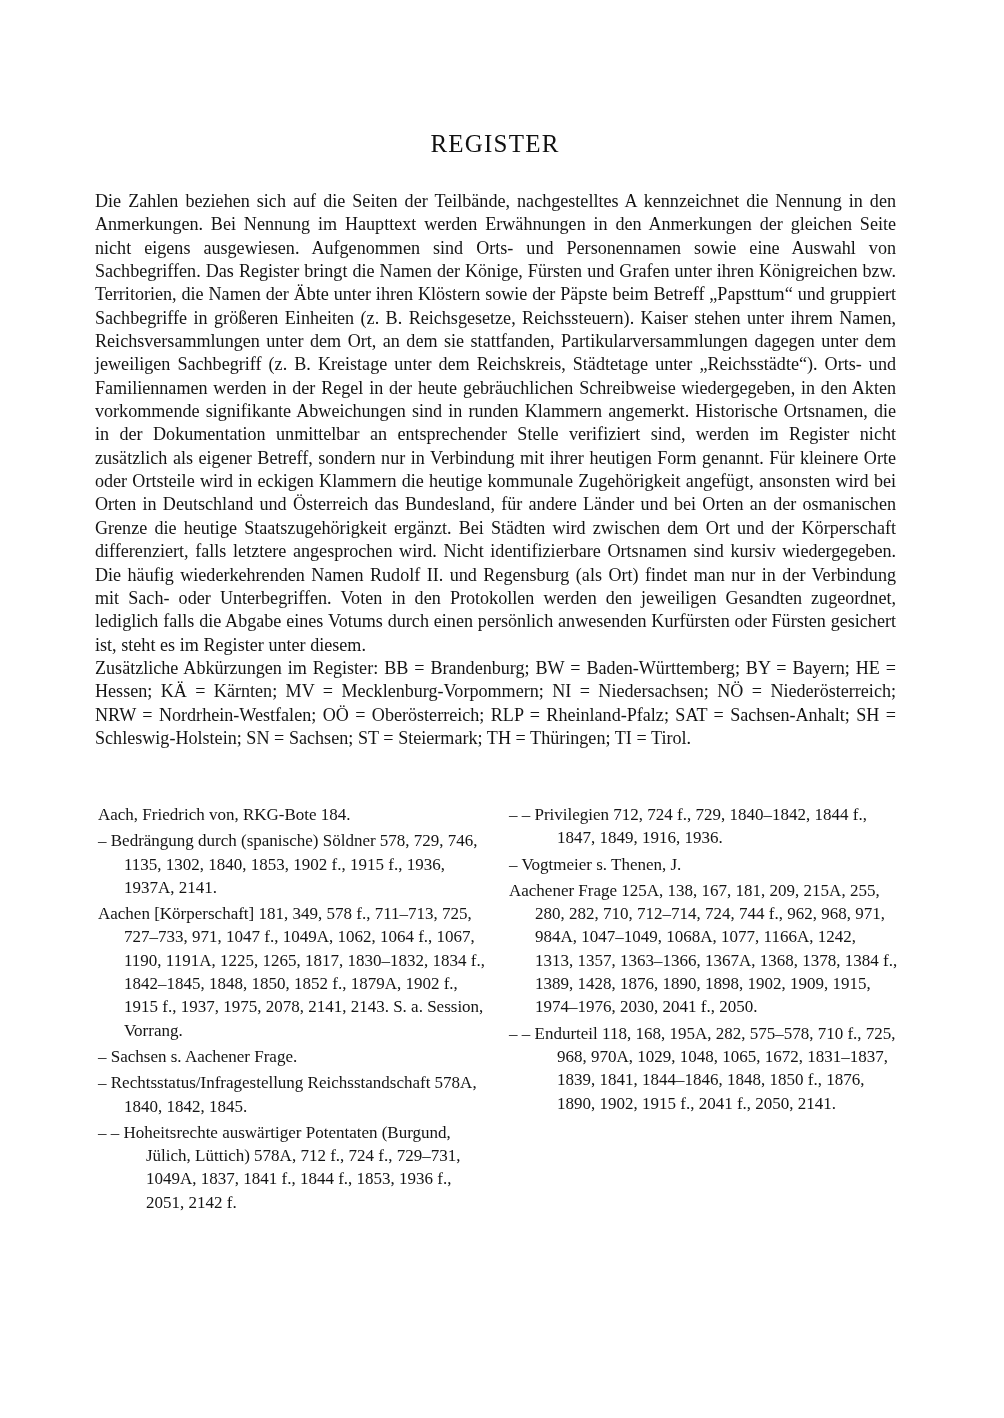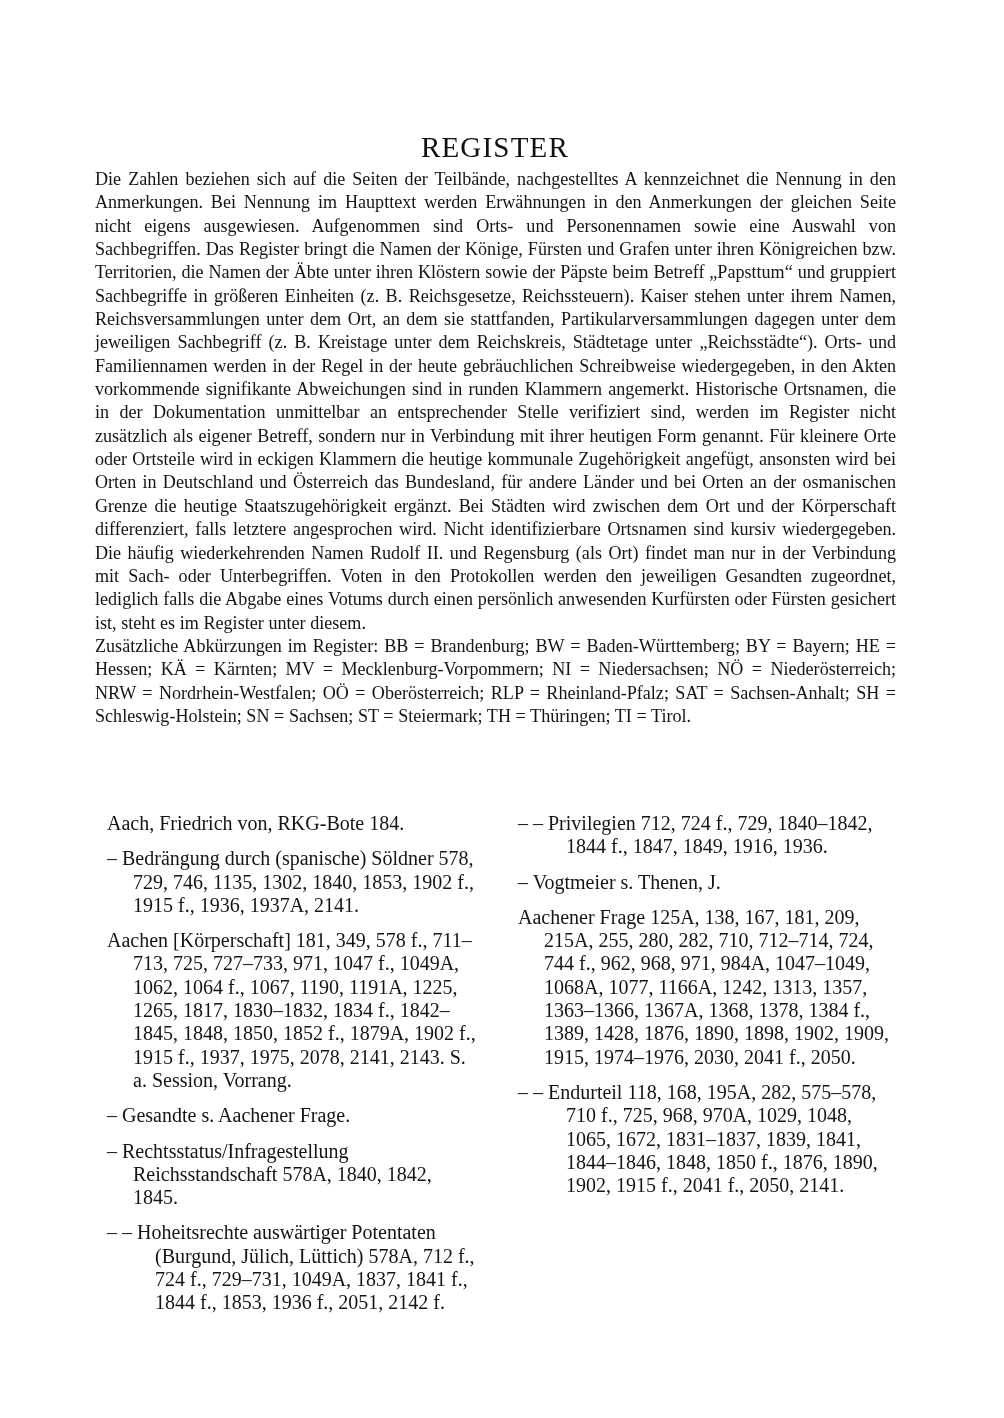--- a/index.html
+++ b/index.html
@@ -25,32 +25,32 @@
     box-sizing: border-box;
   }
 
   
   .page-title {
     position: absolute;
     left: 95px;
     top: 113px;
     width: 800px;
     text-align: center;
-    font-size: 29px;
+    font-size: 25px;
     letter-spacing: 1.2px;
     font-weight: normal;
     color: #111;
     line-height: 1.1;
   }
 
   
   .intro {
     position: absolute;
     left: 95px;
-    top: 168px;
+    top: 190px;
     width: 801px;
   }
   .intro p {
     margin: 0;
     text-align: justify;
     text-justify: inter-word;
     font-size: 18.1px;
     line-height: 23.35px;
     hyphens: manual;
     -webkit-hyphens: manual;
@@ -71,23 +71,23 @@
   }
   .col {
     width: 395px;
     flex: 0 0 395px;
   }
   .col.col-right {
     margin-left: 16px;
   }
 
   .entry {
-    font-size: 20px;
+    font-size: 17px;
     line-height: 23.3px;
-    margin: 12px;
+    margin: 3px;
     padding: 0;
     text-indent: 0;
     white-space: normal;
   }
   
   .lv0 {
     padding-left: 26px;
     text-indent: -26px;
   }
   
@@ -111,21 +111,21 @@
   <div class="intro">
     <p>Die Zahlen beziehen sich auf die Seiten der Teilbände, nachgestelltes A kennzeichnet die Nennung in den Anmerkungen. Bei Nennung im Haupttext werden Erwähnungen in den Anmerkungen der gleichen Seite nicht eigens ausgewiesen. Aufgenommen sind Orts- und Personennamen sowie eine Auswahl von Sachbegriffen. Das Register bringt die Namen der Könige, Fürsten und Grafen unter ihren Königreichen bzw. Territorien, die Namen der Äbte unter ihren Klöstern sowie der Päpste beim Betreff „Papsttum“ und gruppiert Sachbegriffe in größeren Einheiten (z. B. Reichsgesetze, Reichssteuern). Kaiser stehen unter ihrem Namen, Reichsversammlungen unter dem Ort, an dem sie stattfanden, Partikularversammlungen dagegen unter dem jeweiligen Sachbegriff (z. B. Kreistage unter dem Reichskreis, Städtetage unter „Reichsstädte“). Orts- und Familiennamen werden in der Regel in der heute gebräuchlichen Schreibweise wiedergegeben, in den Akten vorkommende signifikante Abweichungen sind in runden Klammern angemerkt. Historische Ortsnamen, die in der Dokumentation unmittelbar an entsprechender Stelle verifiziert sind, werden im Register nicht zusätzlich als eigener Betreff, sondern nur in Verbindung mit ihrer heutigen Form genannt. Für kleinere Orte oder Ortsteile wird in eckigen Klammern die heutige kommunale Zugehörigkeit angefügt, ansonsten wird bei Orten in Deutschland und Österreich das Bundesland, für andere Länder und bei Orten an der osmanischen Grenze die heutige Staatszugehörigkeit ergänzt. Bei Städten wird zwischen dem Ort und der Körperschaft differenziert, falls letztere angesprochen wird. Nicht identifizierbare Ortsnamen sind kursiv wiedergegeben. Die häufig wiederkehrenden Namen Rudolf II. und Regensburg (als Ort) findet man nur in der Verbindung mit Sach- oder Unterbegriffen. Voten in den Protokollen werden den jeweiligen Gesandten zugeordnet, lediglich falls die Abgabe eines Votums durch einen persönlich anwesenden Kurfürsten oder Fürsten gesichert ist, steht es im Register unter diesem.</p>
     <p class="last-line-normal">Zusätzliche Abkürzungen im Register: BB = Brandenburg; BW = Baden-Württemberg; BY = Bayern; HE = Hessen; KÄ = Kärnten; MV = Mecklenburg-Vorpommern; NI = Niedersachsen; NÖ = Niederösterreich; NRW = Nordrhein-Westfalen; OÖ = Oberösterreich; RLP = Rheinland-Pfalz; SAT = Sachsen-Anhalt; SH = Schleswig-Holstein; SN = Sachsen; ST = Steiermark; TH = Thüringen; TI = Tirol.</p>
   </div>
 
   <div class="index-wrap">
     <div class="col col-left">
         <p class="entry lv0">Aach, Friedrich von, RKG-Bote  184.</p>
         <p class="entry lv1">– Bedrängung durch (spanische) Söldner 578, 729, 746, 1135, 1302, 1840, 1853, 1902 f., 1915 f., 1936, 1937A, 2141.</p>
         <p class="entry lv0">Aachen [Körperschaft]  181, 349, 578 f., 711–713, 725, 727–733, 971, 1047 f., 1049A, 1062, 1064 f., 1067, 1190, 1191A, 1225, 1265, 1817, 1830–1832, 1834 f., 1842–1845, 1848, 1850, 1852 f., 1879A, 1902 f., 1915 f., 1937, 1975, 2078, 2141, 2143.  S. a. Session, Vorrang.</p>
-        <p class="entry lv1">– Gesandte  s. Aachener Frage.</p>
+        <p class="entry lv1">– Sachsen  s. Aachener Frage.</p>
         <p class="entry lv1">– Rechtsstatus/Infragestellung Reichsstandschaft  578A, 1840, 1842, 1845.</p>
         <p class="entry lv2">– – Hoheitsrechte auswärtiger Potentaten (Burgund, Jülich, Lüttich)  578A, 712 f., 724 f., 729–731, 1049A, 1837, 1841 f., 1844 f., 1853, 1936 f., 2051, 2142 f.</p>
       </div>
     <div class="col col-right">
         <p class="entry lv2">– – Privilegien  712, 724 f., 729, 1840–1842, 1844 f., 1847, 1849, 1916, 1936.</p>
         <p class="entry lv1">– Vogtmeier  s. Thenen, J.</p>
         <p class="entry lv0">Aachener Frage  125A, 138, 167, 181, 209, 215A, 255, 280, 282, 710, 712–714, 724, 744 f., 962, 968, 971, 984A, 1047–1049, 1068A, 1077, 1166A, 1242, 1313, 1357, 1363–1366, 1367A, 1368, 1378, 1384 f., 1389, 1428, 1876, 1890, 1898, 1902, 1909, 1915, 1974–1976, 2030, 2041 f., 2050.</p>
         <p class="entry lv2">– – Endurteil  118, 168, 195A, 282, 575–578, 710 f., 725, 968, 970A, 1029, 1048, 1065, 1672, 1831–1837, 1839, 1841, 1844–1846, 1848, 1850 f., 1876, 1890, 1902, 1915 f., 2041 f., 2050, 2141.</p>
       </div>
   </div>

